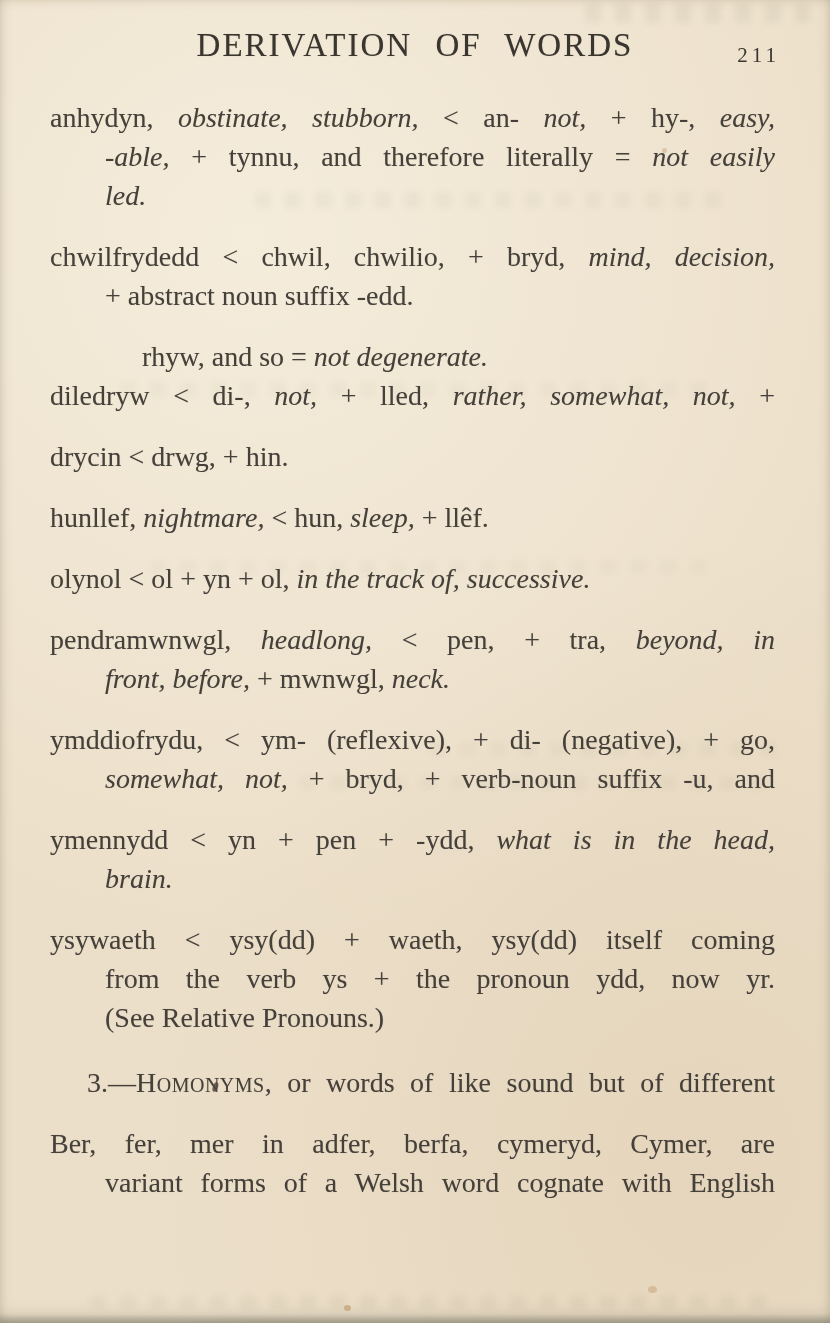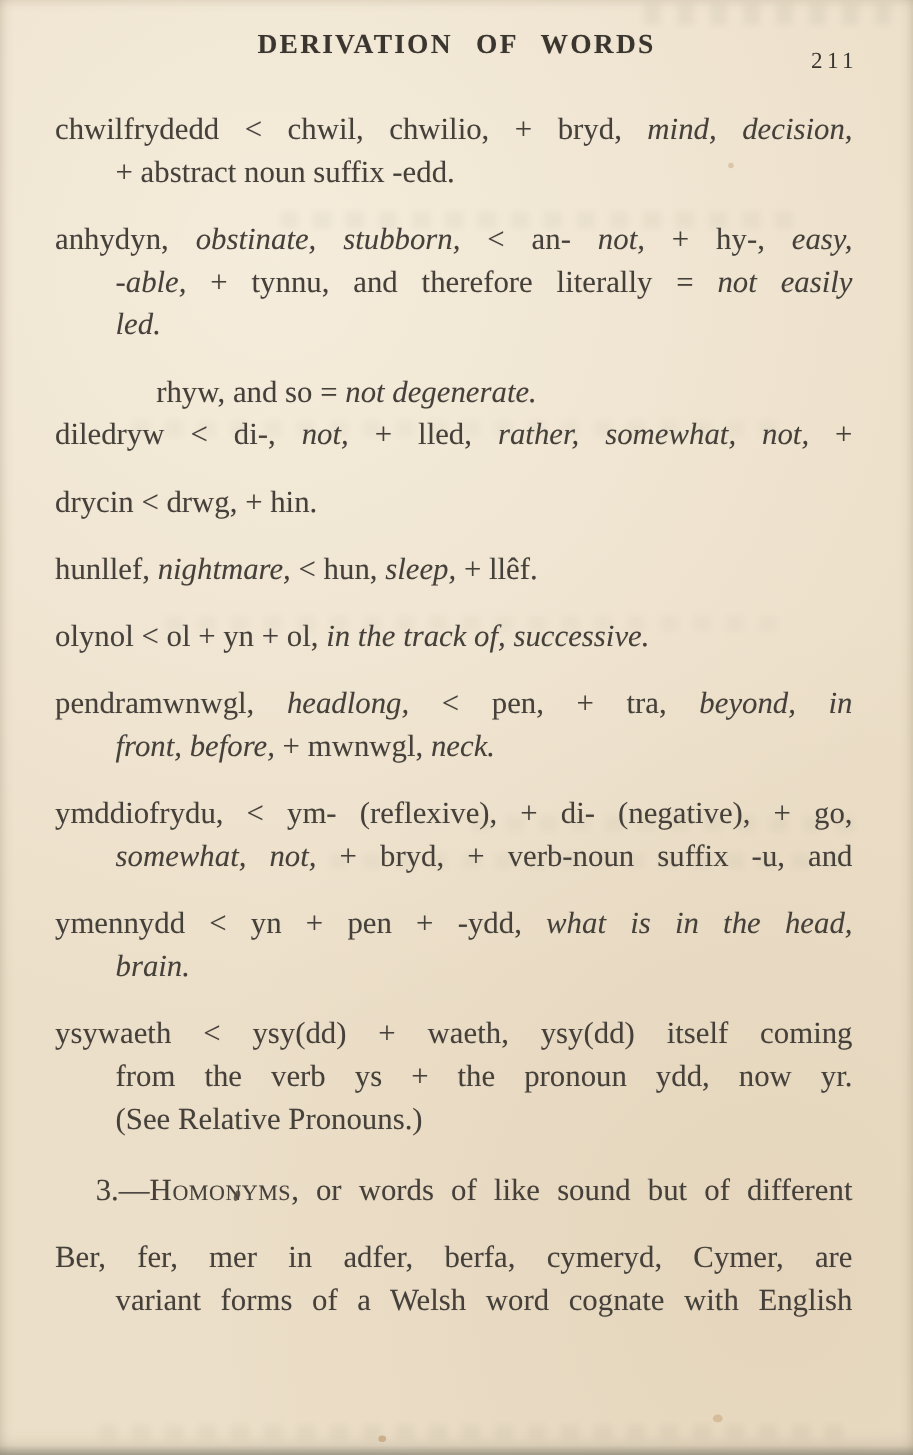--- a/index.html
+++ b/index.html
@@ -17,23 +17,22 @@
     color:var(--ink,#45403a);
     box-shadow:
       inset 0 -12px 18px -10px rgba(108,106,90,0.55),
       inset 0 6px 14px -10px rgba(150,135,110,0.45),
       inset -7px 0 14px -10px rgba(150,135,110,0.40),
       inset 7px 0 14px -10px rgba(150,135,110,0.35);
   }
   
   .hdr{position:relative;padding-top:27px;height:42px;text-align:center;}
   .title{
-    font-size:25px;letter-spacing:2px;word-spacing:13px;color:#3a362f;
+    font-size:33px;letter-spacing:2px;word-spacing:13px;color:#3a362f;
     text-shadow:0 0 1px rgba(58,54,47,0.25);
-    font-weight:bold;
   }
   .pageno{
     position:absolute;right:50px;top:43px;font-size:21px;letter-spacing:4px;color:#3a362f;
   }
   
   .bodytext{position:absolute;left:50px;right:55px;top:98px;}
   .line{
     font-size:28px;line-height:39px;
     text-shadow:0 0 1px rgba(69,64,58,0.20);
   }
@@ -82,27 +81,27 @@
   <div class="ghost g6"></div>
   <div class="ghost g7"></div>
 
   <header class="hdr">
     <span class="title">DERIVATION OF WORDS</span>
     <span class="pageno">211</span>
   </header>
 
   <main class="bodytext">
       <div class="block entry">
-        <div class="line just"><span>chwilfrydedd &lt; chwil, chwilio, + bryd, </span><span class="it">mind, decision,</span></div>
-        <div class="line cont"><span>+ abstract noun suffix -edd.</span></div>
-      </div>
-      <div class="block entry">
         <div class="line just"><span>anhydyn, </span><span class="it">obstinate, stubborn, </span><span>&lt; an- </span><span class="it">not, </span><span>+ hy-, </span><span class="it">easy,</span></div>
         <div class="line cont just"><span class="it">-able, </span><span>+ tynnu, and therefore literally = </span><span class="it">not easily</span></div>
         <div class="line cont"><span class="it">led.</span></div>
+      </div>
+      <div class="block entry">
+        <div class="line just"><span>chwilfrydedd &lt; chwil, chwilio, + bryd, </span><span class="it">mind, decision,</span></div>
+        <div class="line cont"><span>+ abstract noun suffix -edd.</span></div>
       </div>
       <div class="block entry">
         <div class="line cont deep"><span>rhyw, and so = </span><span class="it">not degenerate.</span></div>
         <div class="line just"><span>diledryw &lt; di-, </span><span class="it">not,</span><span> + lled, </span><span class="it">rather, somewhat, not,</span><span> +</span></div>
       </div>
       <div class="block entry">
         <div class="line"><span>drycin &lt; drwg, + hin.</span></div>
       </div>
       <div class="block entry">
         <div class="line"><span>hunllef, </span><span class="it">nightmare,</span><span> &lt; hun, </span><span class="it">sleep,</span><span> + llêf.</span></div>

